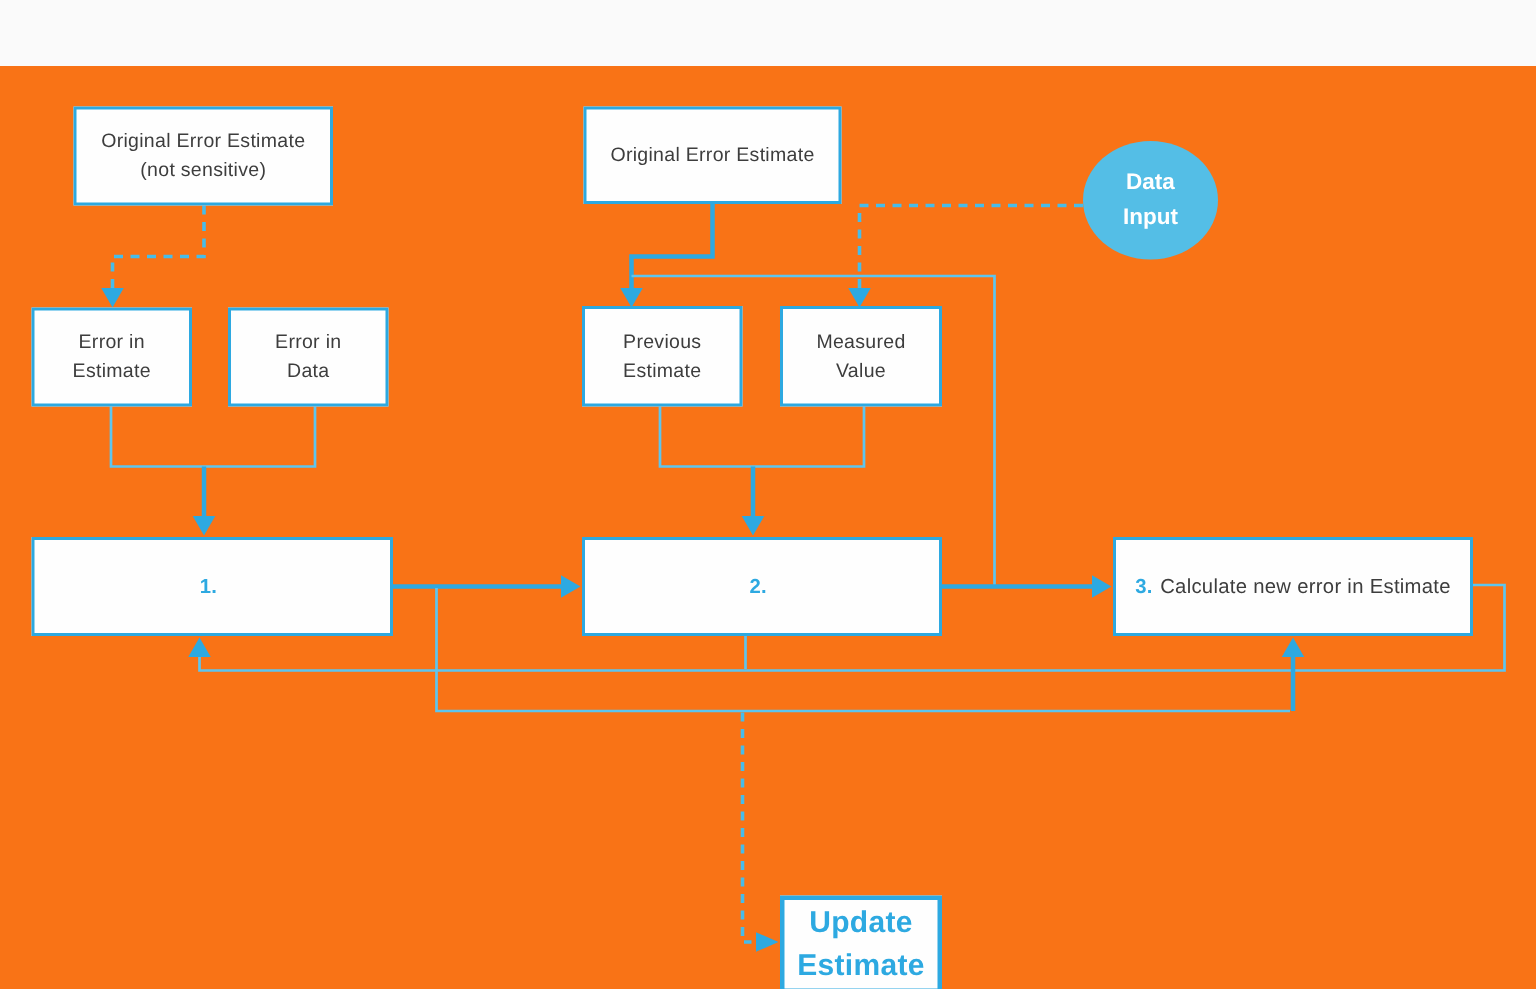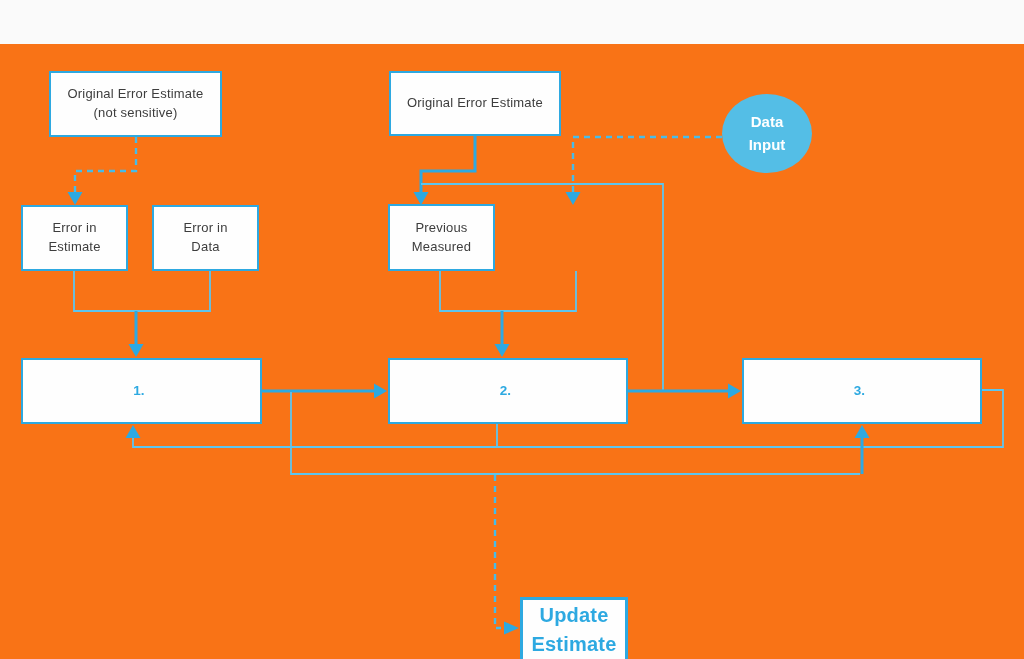--- a/index.html
+++ b/index.html
@@ -147,34 +147,39 @@
 Estimate</span>
   </div>
 
   <div class="node node-err-data">
     <span class="label">Error in
 Data</span>
   </div>
 
   <div class="node node-prev-est">
     <span class="label">Previous
-Measured</span>
+Estimate</span>
   </div>
 
+  <div class="node node-meas-val">
+    <span class="label">Measured
+Value</span>
+  </div>
 
   <div class="node node-step node-step1">
     <span class="step-number">1.</span>
   </div>
 
   <div class="node node-step node-step2">
     <span class="step-number">2.</span>
   </div>
 
   <div class="node node-step node-step3">
     <span class="step-number">3.</span>
+      <span class="label">Calculate new error in Estimate</span>
   </div>
 
   <div class="node-data-input">
     <span class="label">Data
 Input</span>
   </div>
 
   <div class="node node-update">
     <span class="label">Update
 Estimate</span>

